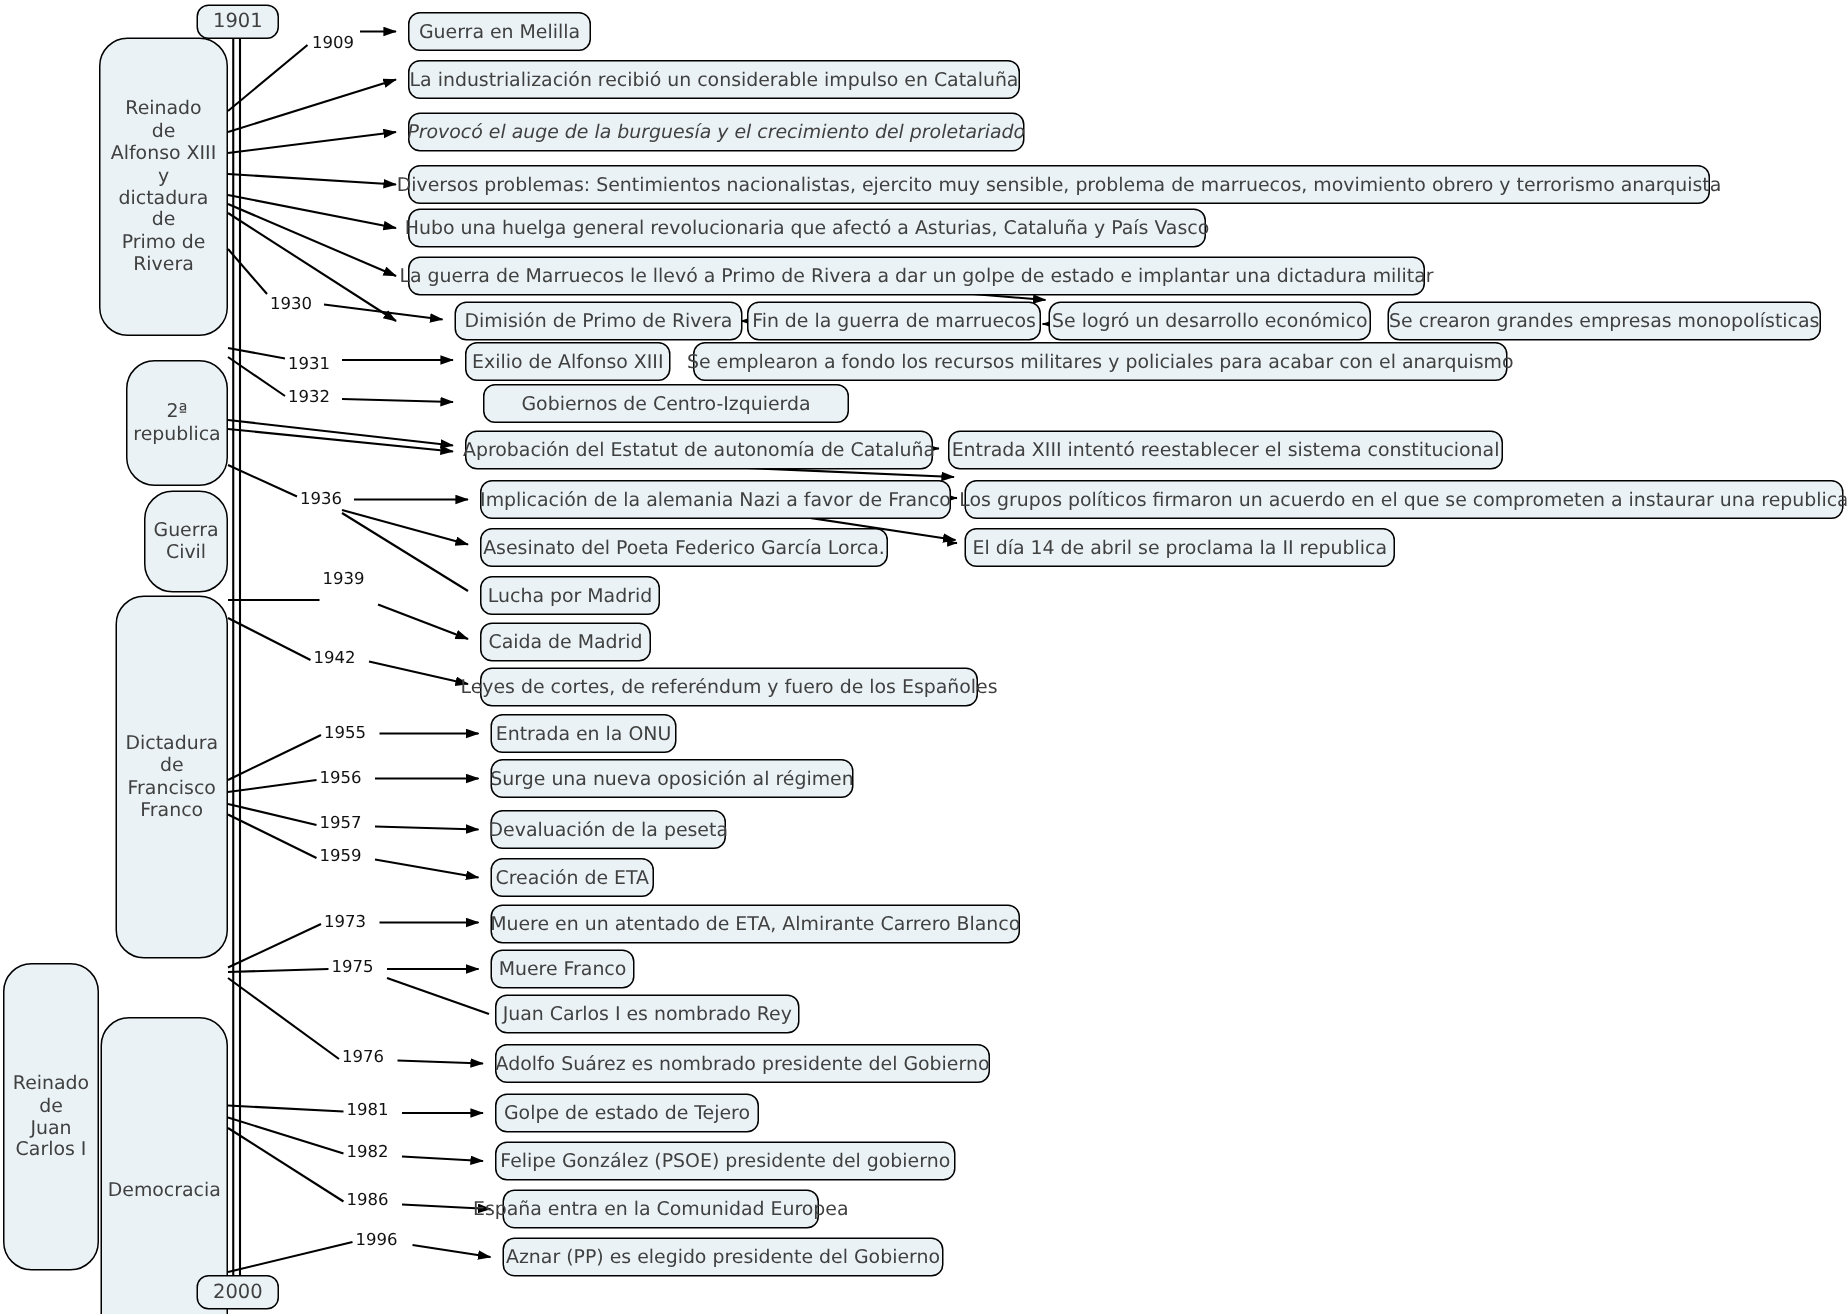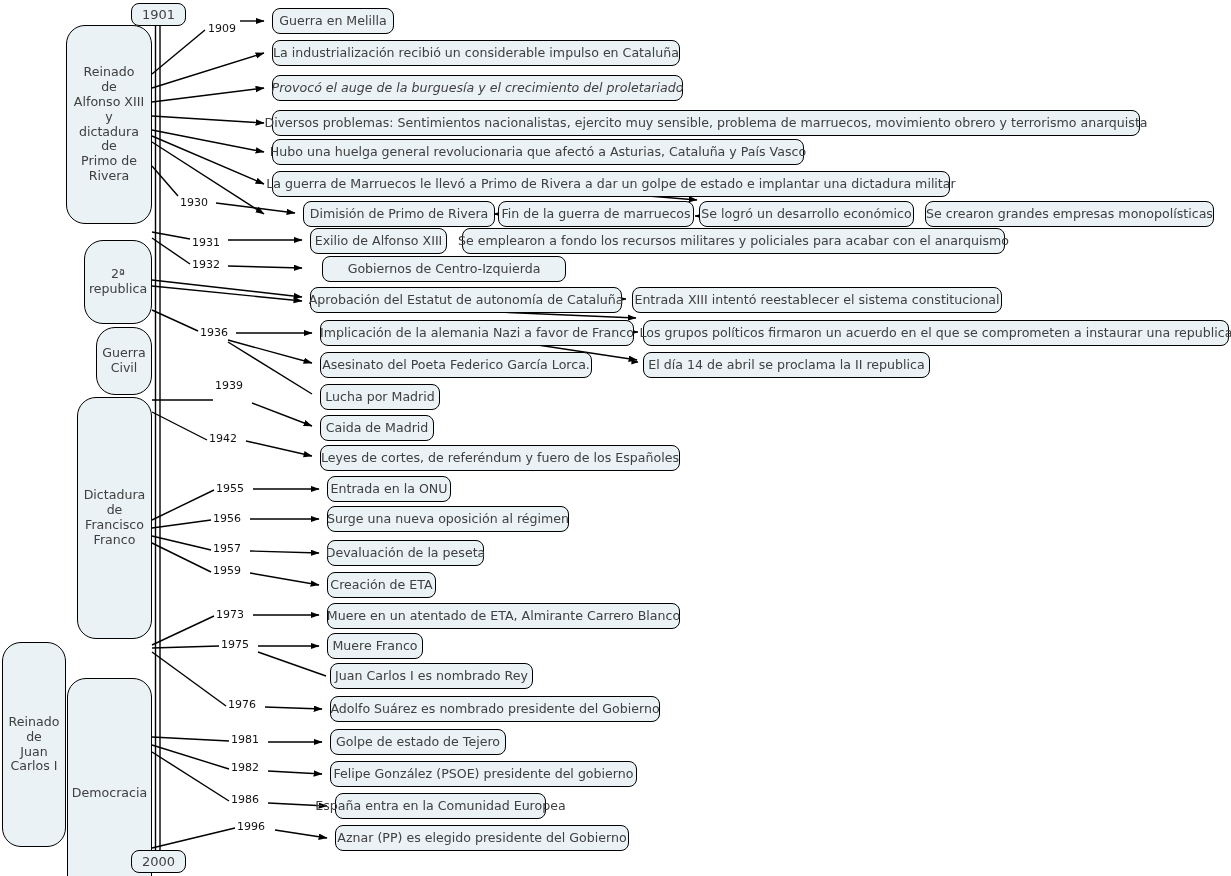--- a/index.html
+++ b/index.html
@@ -189,21 +189,21 @@
       <div class="node event" style="left: 462px; top: 228px; width: 543px;">Se emplearon a fondo los recursos militares y policiales para acabar con el anarquismo</div>
       <div class="node event" style="left: 310px; top: 256px; width: 244px; margin-left: 12px;">Gobiernos de Centro-Izquierda</div>
       <div class="node event" style="left: 310px; top: 287px; width: 312px;">Aprobación del Estatut de autonomía de Cataluña</div>
       <div class="node event" style="left: 632px; top: 287px; width: 370px;">Entrada XIII intentó reestablecer el sistema constitucional</div>
       <div class="node event" style="left: 320px; top: 320px; width: 314px;">Implicación de la alemania Nazi a favor de Franco</div>
       <div class="node event" style="left: 643px; top: 320px; width: 586px;">Los grupos políticos firmaron un acuerdo en el que se comprometen a instaurar una republica</div>
       <div class="node event" style="left: 320px; top: 352px; width: 272px;">Asesinato del Poeta Federico García Lorca.</div>
       <div class="node event" style="left: 643px; top: 352px; width: 287px;">El día 14 de abril se proclama la II republica</div>
       <div class="node event" style="left: 320px; top: 384px; width: 120px;">Lucha por Madrid</div>
       <div class="node event" style="left: 320px; top: 415px; width: 114px;">Caida de Madrid</div>
-      <div class="node event" style="left: 320px; top: 445px; width: 360px;">Leyes de cortes, de referéndum y fuero de los Españoles</div>
+      <div class="node event" style="left: 320px; top: 445px; width: 332px;">Leyes de cortes, de referéndum y fuero de los Españoles</div>
       <div class="node event" style="left: 327px; top: 476px; width: 124px;">Entrada en la ONU</div>
       <div class="node event" style="left: 327px; top: 506px; width: 242px;">Surge una nueva oposición al régimen</div>
       <div class="node event" style="left: 327px; top: 540px; width: 157px;">Devaluación de la peseta</div>
       <div class="node event" style="left: 327px; top: 572px; width: 109px;">Creación de ETA</div>
       <div class="node event" style="left: 327px; top: 603px; width: 353px;">Muere en un atentado de ETA, Almirante Carrero Blanco</div>
       <div class="node event" style="left: 327px; top: 633px; width: 96px;">Muere Franco</div>
       <div class="node event" style="left: 330px; top: 663px; width: 203px;">Juan Carlos I es nombrado Rey</div>
       <div class="node event" style="left: 330px; top: 696px; width: 330px;">Adolfo Suárez es nombrado presidente del Gobierno</div>
       <div class="node event" style="left: 330px; top: 729px; width: 176px;">Golpe de estado de Tejero</div>
       <div class="node event" style="left: 330px; top: 761px; width: 307px;">Felipe González (PSOE) presidente del gobierno</div>

